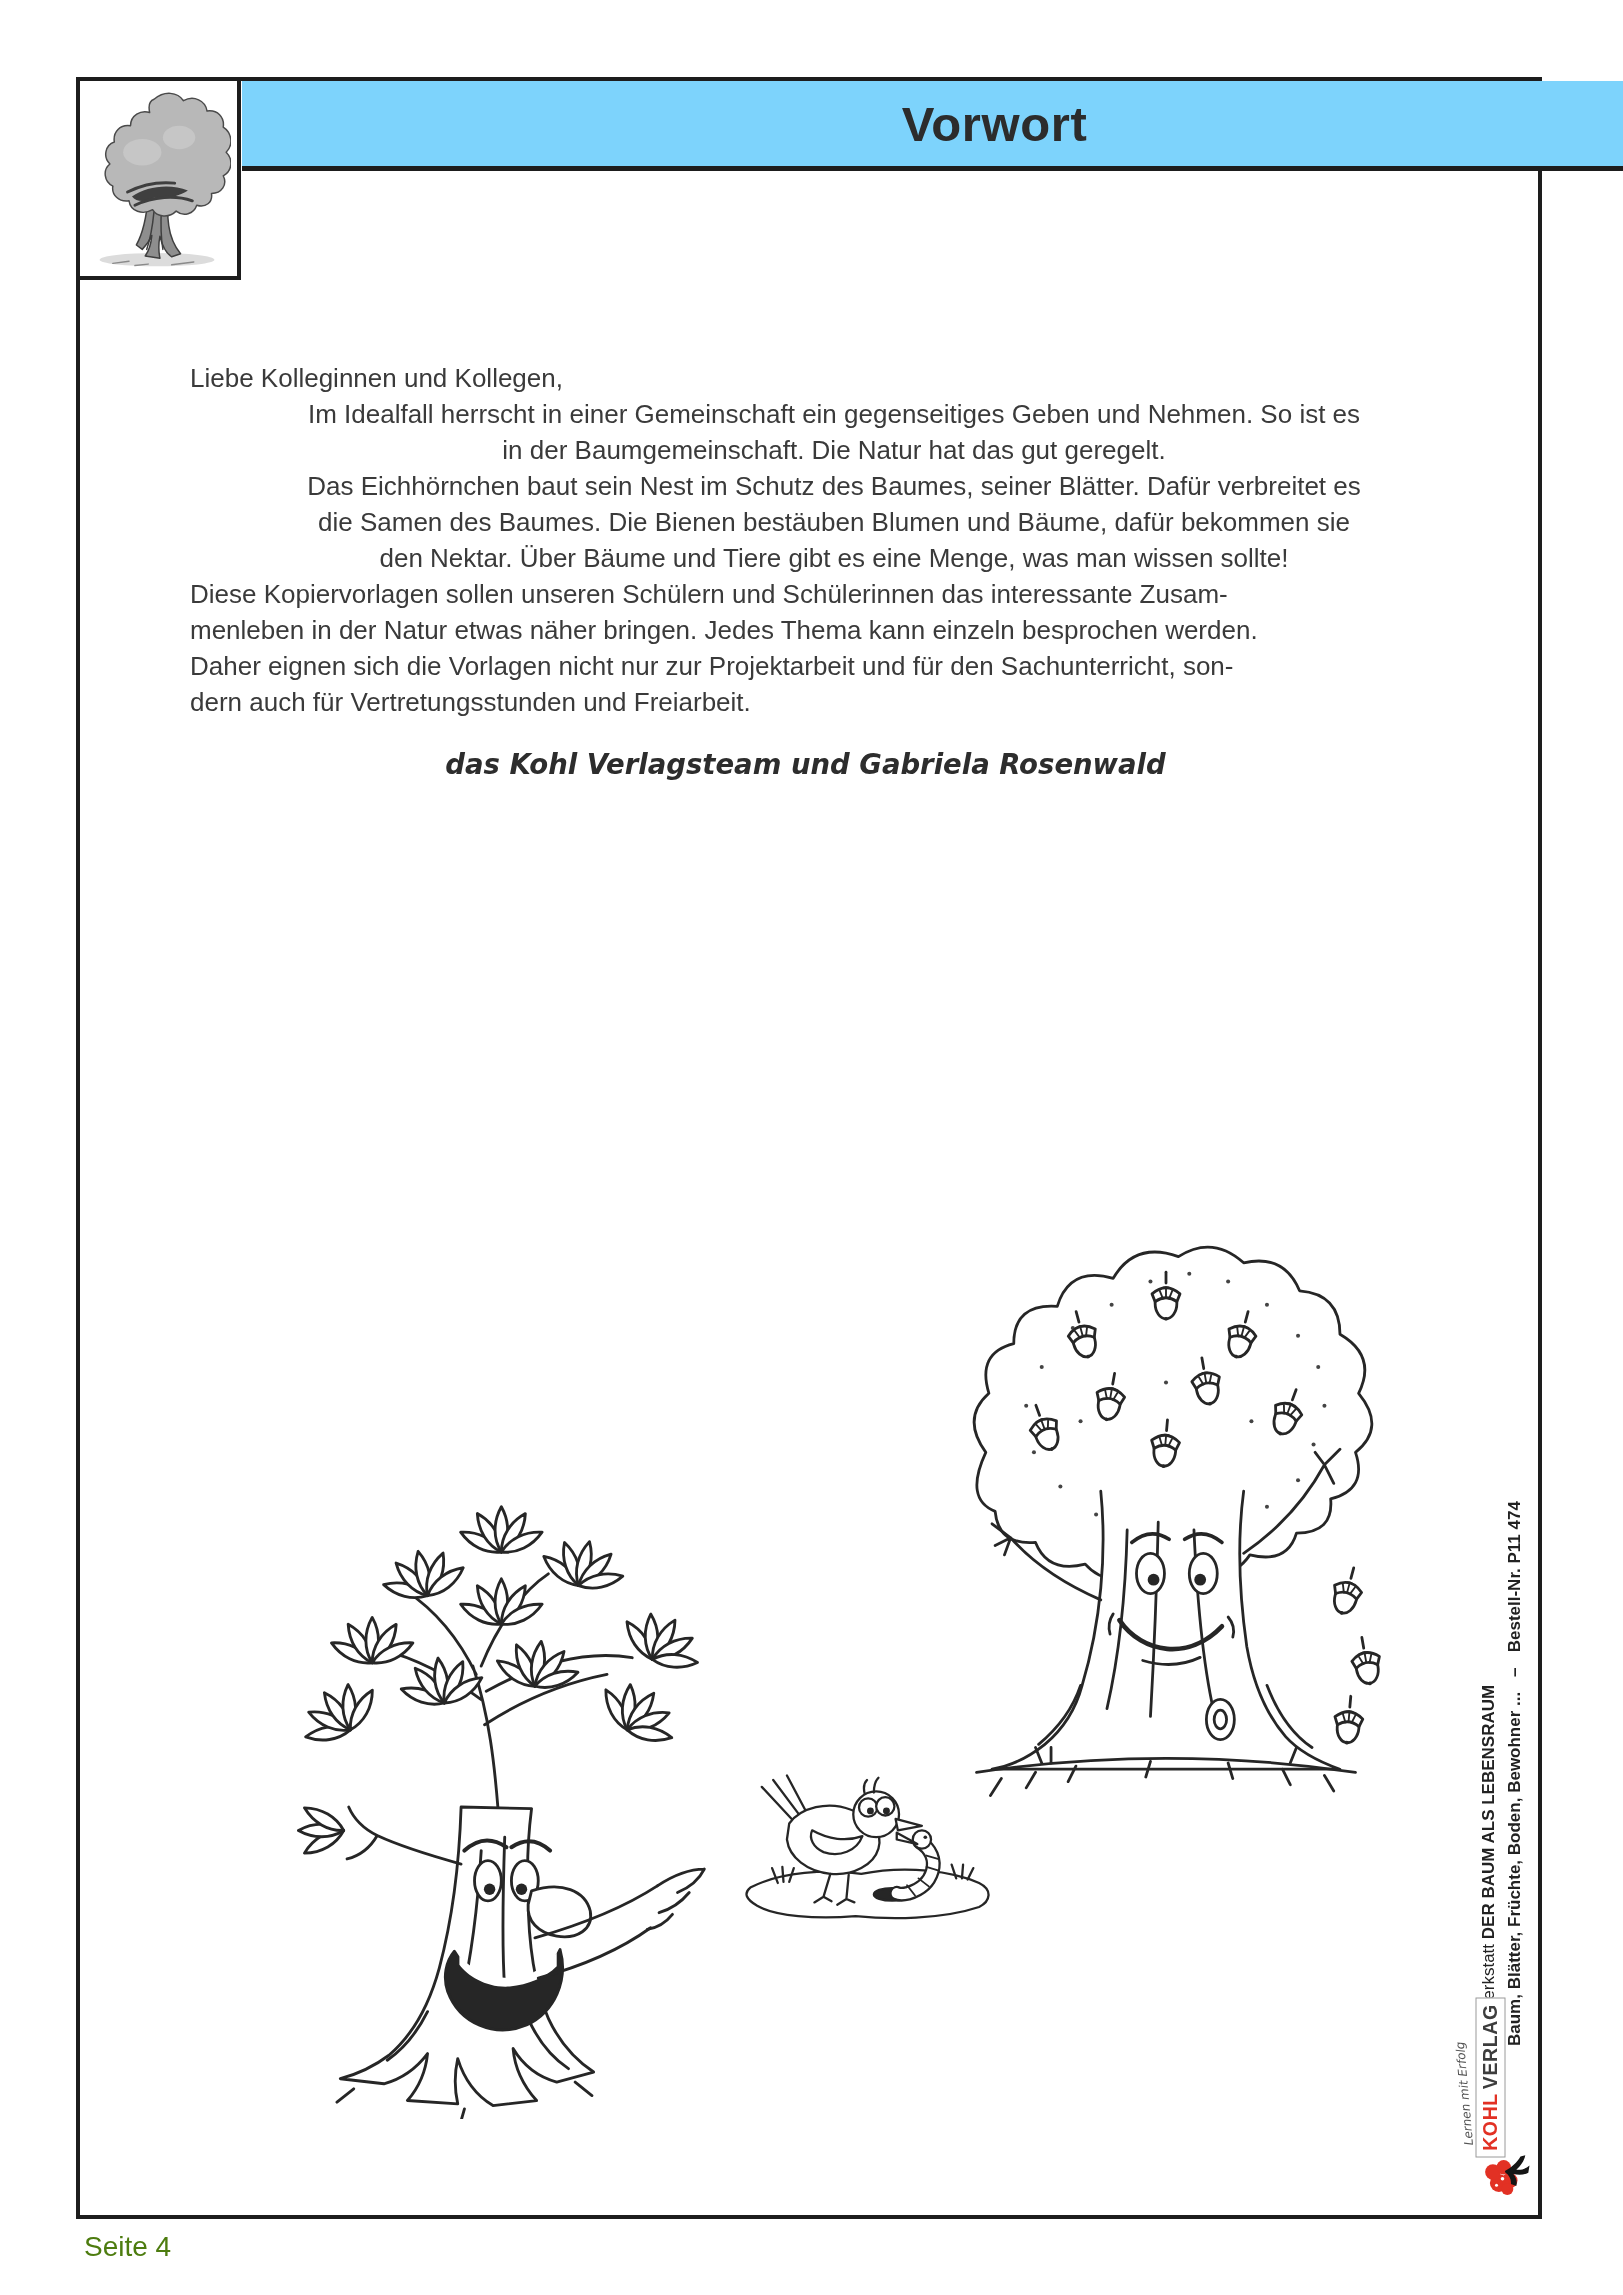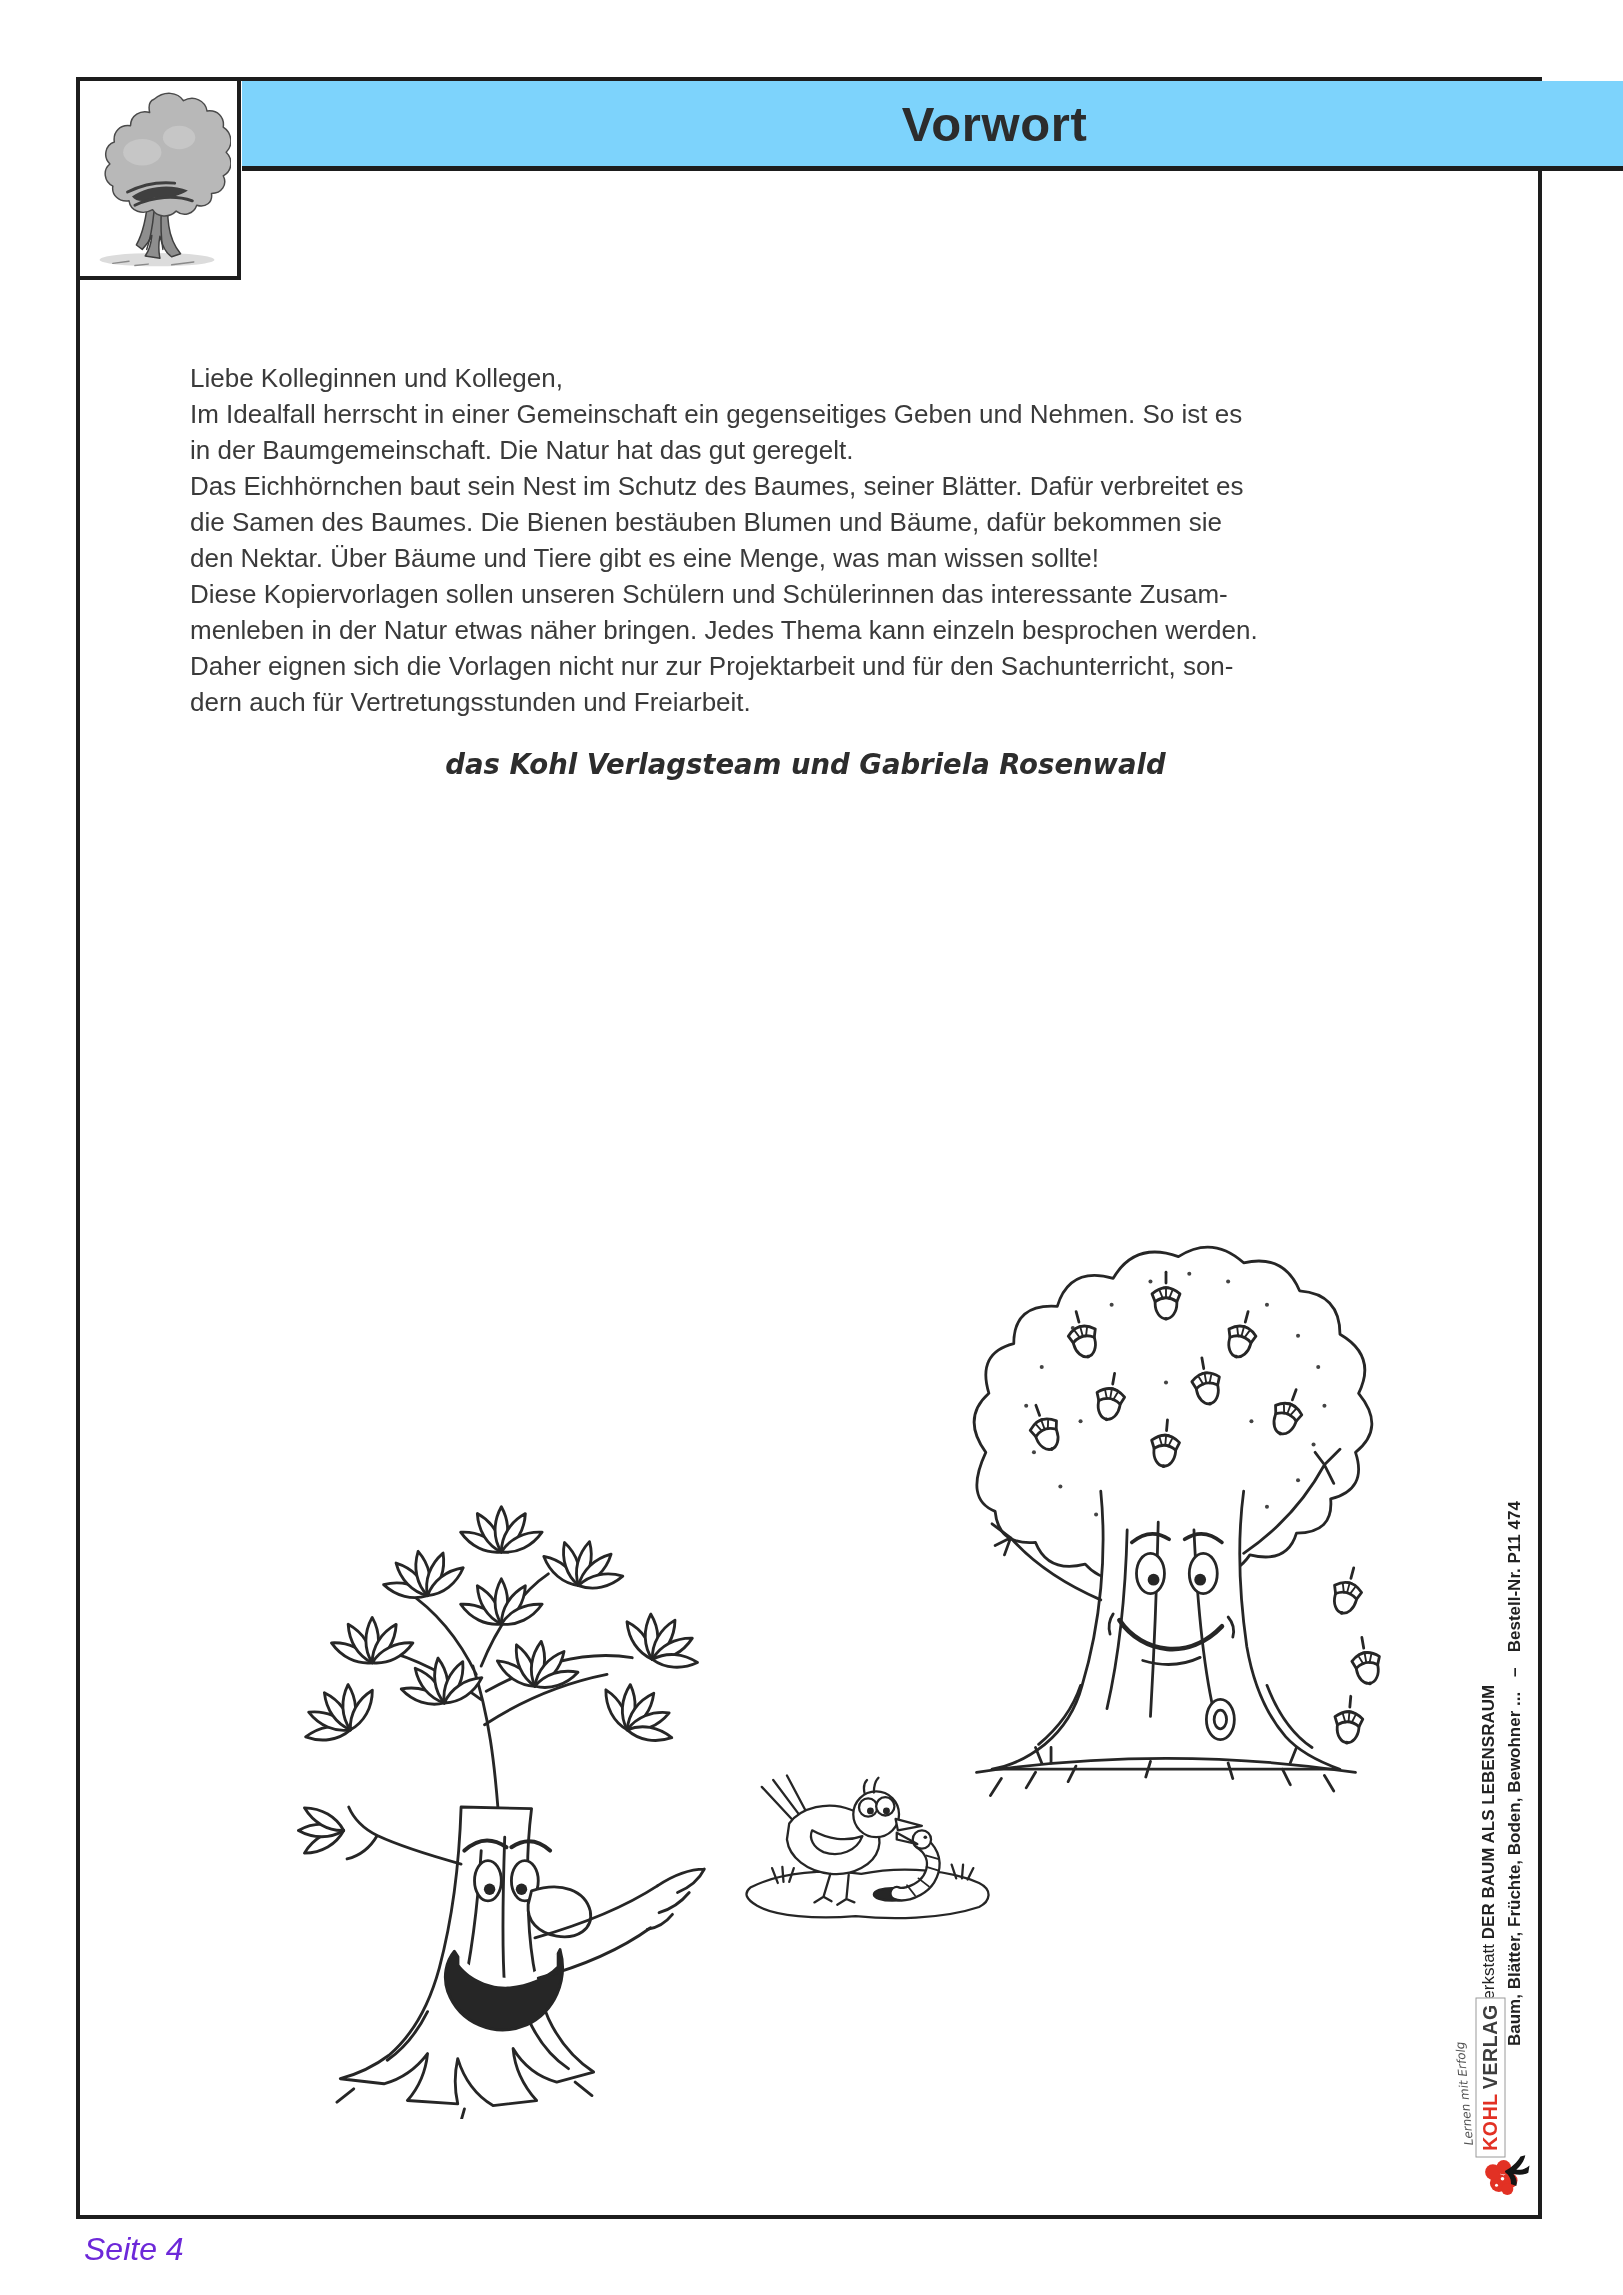--- a/index.html
+++ b/index.html
@@ -16,21 +16,21 @@
   .tree-box svg { position:absolute; left:3.4px; top:4.6px; }
   .title-bar { position:absolute; left:242px; top:81px; width:1505px; height:85px;
                background:#7dd3fc; border-bottom:5.2px solid #1d1d1d;
                display:flex; align-items:center; justify-content:center; z-index:1; }
   .title { font-size:49px; font-weight:bold; color:#2c2c2c; letter-spacing:0.6px; }
 
   
   .body-text { position:absolute; left:190px; top:360px; width:1288px;
                font-size:26px; line-height:36px; color:#3a3a3a; }
   .body-text p { margin:0; white-space:pre-line; }
-  .p2 { margin-top:52px; } .p3 { margin-top:37px; } .p4 { margin-top:44px; } .p5 { margin-top:37px; }
+  .p2 { margin-top:52px; } .p3 { margin-top:37px;text-align:center; } .p4 { margin-top:44px; } .p5 { margin-top:37px; }
   .signature { margin-top:26px; text-align:center; padding-right:57px;
                font-family:"DejaVu Sans", sans-serif; font-weight:bold; font-style:italic;
                font-size:27.5px; color:#2d2d2d; }
 
   
   .illu { position:absolute; }
   .illu-left  { left:246px;  top:1448px; }
   .illu-bird  { left:718px; top:1748px; }
   .illu-right { left:933px; top:1219px; }
 
@@ -48,22 +48,22 @@
                   font-style:italic; font-size:12px; color:#555; transform:rotate(-5deg);
                   white-space:nowrap; }
   .logo-box { position:absolute; left:38px; top:18.3px; border:1.1px solid #9a9a9a; background:#fff;
               padding:1.7px 5.7px 3.4px 5.7px; font-weight:bold; font-size:19.5px; letter-spacing:0.6px;
               white-space:nowrap; }
   .logo-red  { color:#e23124; }
   .logo-dark { color:#3d3d3d; margin-left:4px; }
   .logo-tree { position:absolute; left:-3.4px; top:20.6px; }
 
   
-  .page-num { position:absolute; left:84px; top:2231px; font-style:italic;
-              font-size:32px; color:#6d28d9; }
+  .page-num { position:absolute; left:84px; top:2231px; 
+              font-size:28px; color:#4d7c0f; }
 </style>
 </head>
 <body>
 
 <div class="page">
 
   <div class="frame"></div>
 
   <div class="tree-box">
     <svg width="148" height="184" viewBox="0 0 200 250" fill="none" stroke="#4a4a4a" stroke-width="2" stroke-linecap="round" stroke-linejoin="round">

